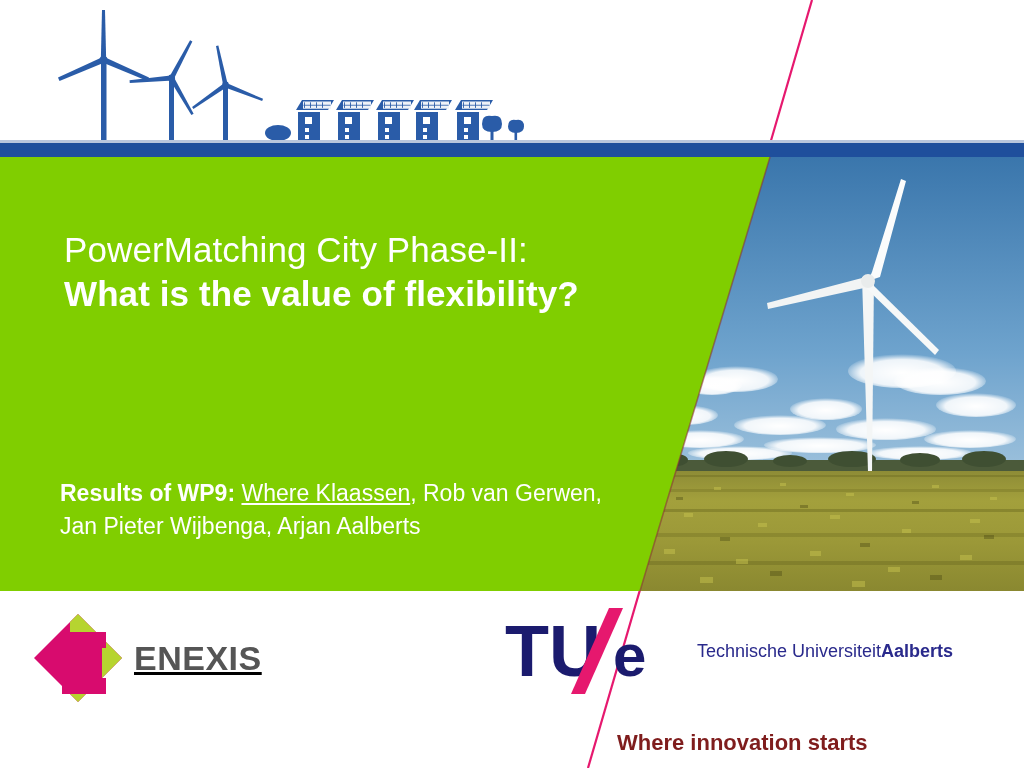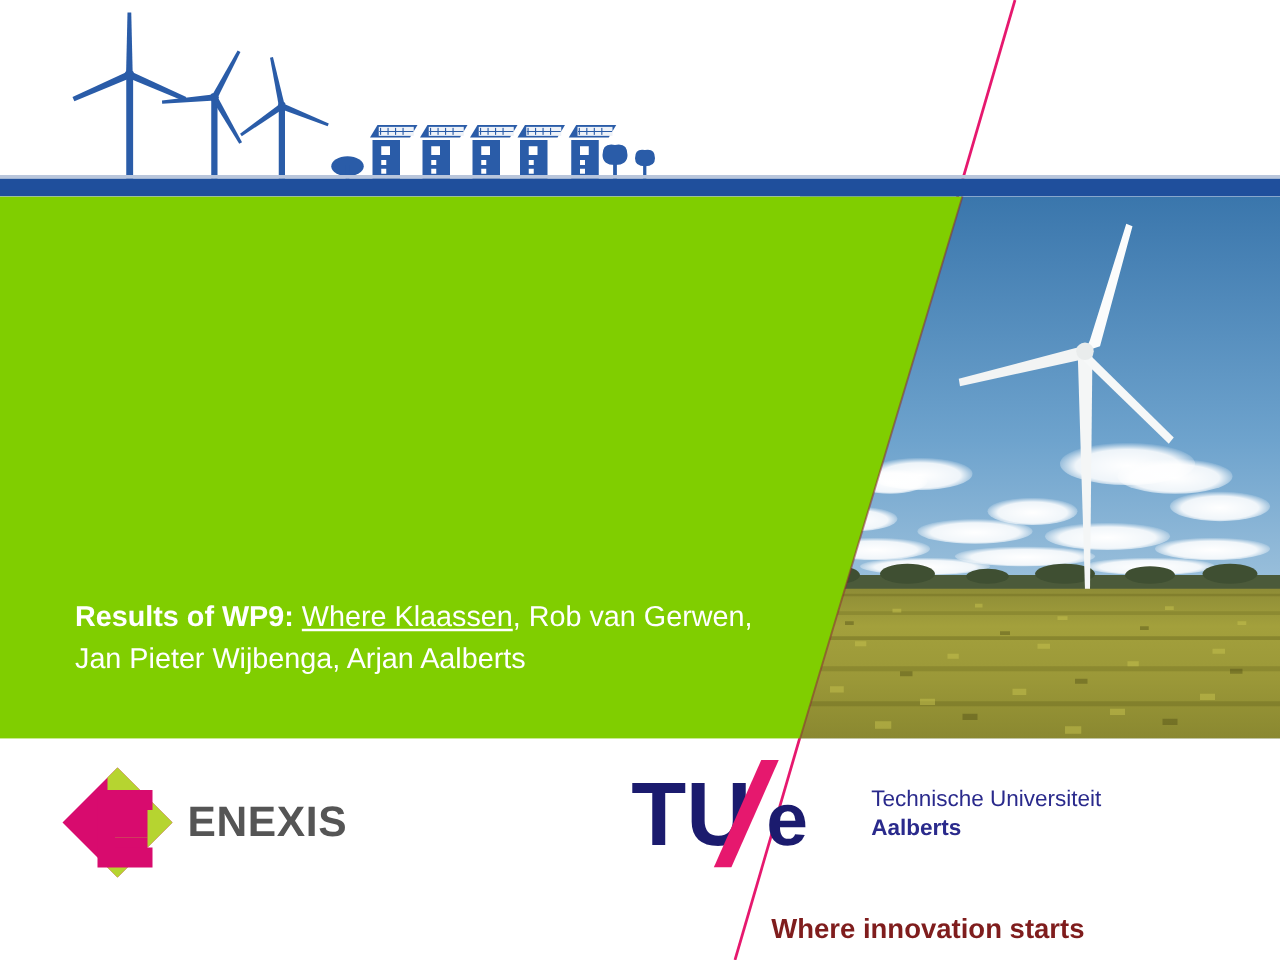--- a/index.html
+++ b/index.html
@@ -37,27 +37,27 @@
   .title-l2 { font-size:35px; font-weight:700; color:#ffffff; line-height:1.25; letter-spacing:0.1px; white-space:nowrap; }
 
   
   .authors-block { position:absolute; left:60px; top:477px; z-index:6; }
   .authors-l1 { font-size:23px; color:#ffffff; line-height:1.42; white-space:nowrap; }
   .authors-l2 { font-size:23px; color:#ffffff; line-height:1.42; white-space:nowrap; }
   .authors-l1 .lead { font-weight:700; }
   .authors-l1 .u { text-decoration:underline; }
 
   
-  .enexis-logo { position:absolute; left:48px; top:612px; width:225px; height:92px; z-index:6; display:flex; align-items:center; gap:10px; }
+  .enexis-logo { position:absolute; left:32px; top:612px; width:225px; height:92px; z-index:6; display:flex; align-items:center; gap:10px;text-decoration:underline; }
   .enexis-mark { width:92px; height:92px; flex:0 0 auto; }
   .enexis-word { font-size:34px; font-weight:700; color:#555555; letter-spacing:0.5px; line-height:1; }
 
   .tue-logo { position:absolute; left:505px; top:608px; z-index:6; display:flex; align-items:center; gap:28px; }
   .tue-mark { width:164px; height:86px; flex:0 0 auto; }
-  .tue-lines { display:flex; flex-direction:column; justify-content:center; }
+  .tue-lines { display:flex; justify-content:center; }
   .tue-lines div { font-size:18px; color:#2a2a8c; line-height:1.27; white-space:nowrap; }
   .tue-lines .bold { font-weight:700; }
 
   .tagline { position:absolute; left:617px; top:730px; z-index:6; font-size:22px; font-weight:700; color:#7f1d1d; white-space:nowrap; }
 </style>
 </head>
 <body>
 
 <div id="slide">
 
@@ -289,20 +289,24 @@
           <rect x="290" y="418" width="12" height="5"></rect>
       </g>
     </svg>
   </div>
 
   <div class="green-panel"></div>
   <svg class="green-edge" viewBox="0 0 790 434" preserveAspectRatio="none">
     <line x1="770" y1="0" x2="640" y2="434" stroke="#8b2b3a" stroke-width="1.6" opacity="0.55"></line>
   </svg>
 
+  <div class="title-block">
+    <div class="title-l1">PowerMatching City Phase-II:</div>
+    <div class="title-l2">What is the value of flexibility?</div>
+  </div>
 
   <div class="authors-block">
     <div class="authors-l1"><span class="lead">Results of WP9:</span> <span class="u">Where Klaassen</span><span>, Rob van Gerwen,</span></div>
     <div class="authors-l2">Jan Pieter Wijbenga, Arjan Aalberts</div>
   </div>
 
   <div class="enexis-logo">
     <svg class="enexis-mark" viewBox="0 0 92 92">
       <polygon points="46,2 90,46 46,90 2,46" fill="#d80b6e"></polygon>
       <polygon points="46,2 90,46 46,90 38,82 38,72 70,72 70,58 44,58 44,44 70,44 70,30 38,30 38,10" fill="#b6d430"></polygon>

